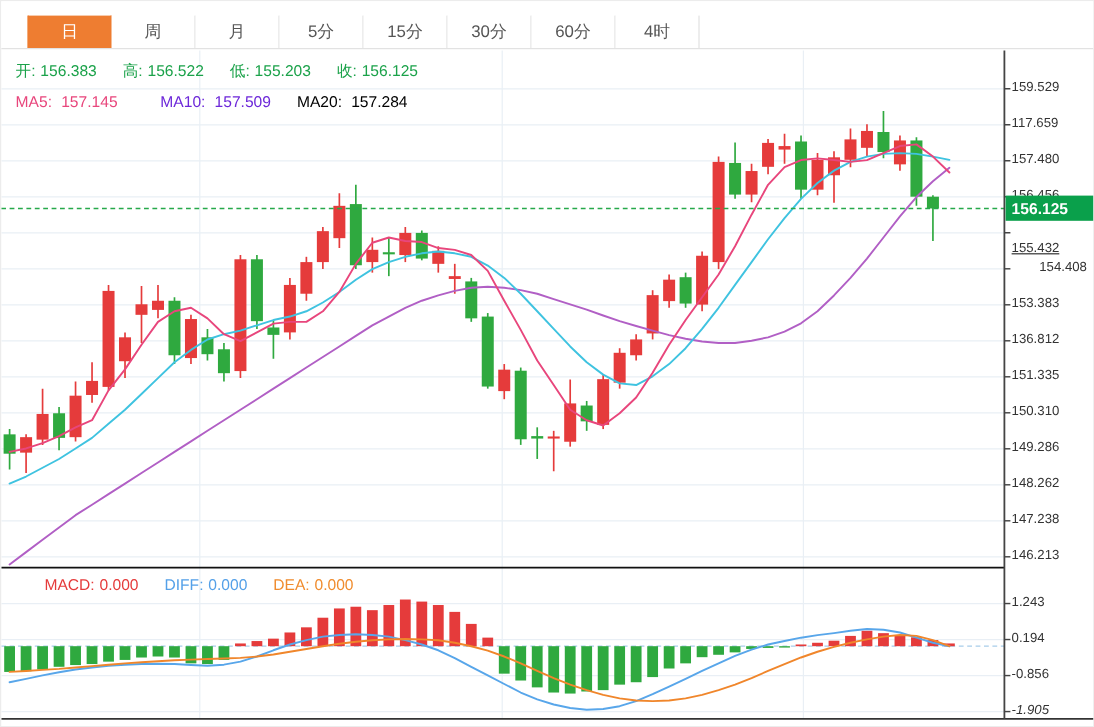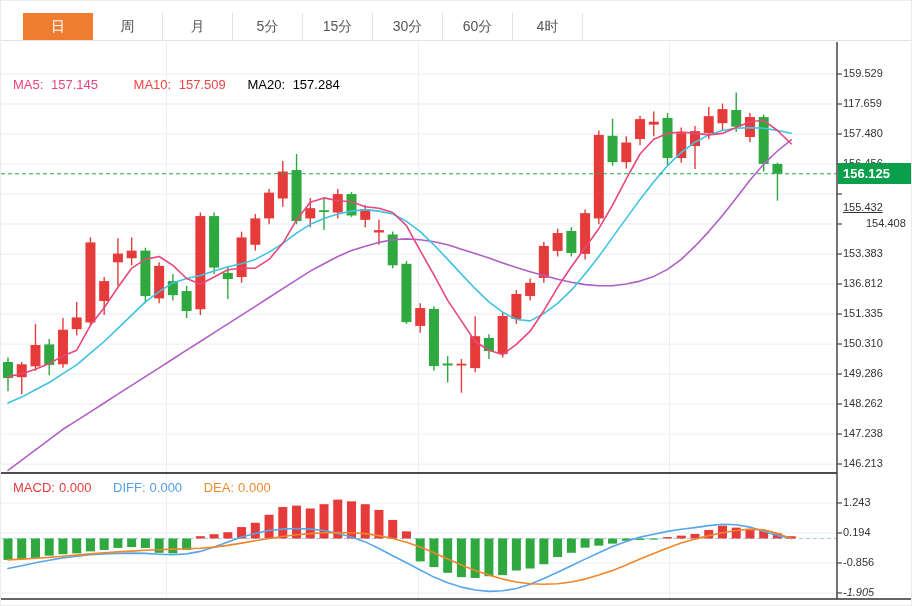--- a/index.html
+++ b/index.html
@@ -270,29 +270,35 @@
       <line x1="836" y1="373" x2="841" y2="373" stroke="#444444" stroke-width="1.2"></line>
       <line x1="836" y1="403" x2="841" y2="403" stroke="#444444" stroke-width="1.2"></line>
       <line x1="836" y1="433" x2="841" y2="433" stroke="#444444" stroke-width="1.2"></line>
       <line x1="836" y1="463" x2="841" y2="463" stroke="#444444" stroke-width="1.2"></line>
       <line x1="836" y1="501.9518589132507" x2="841" y2="501.9518589132507" stroke="#444444" stroke-width="1.2"></line>
       <line x1="836" y1="531.9518589132507" x2="841" y2="531.9518589132507" stroke="#444444" stroke-width="1.2"></line>
       <line x1="836" y1="561.9804575786463" x2="841" y2="561.9804575786463" stroke="#444444" stroke-width="1.2"></line>
       <line x1="836" y1="591.9804575786463" x2="841" y2="591.9804575786463" stroke="#444444" stroke-width="1.2"></line>
     </svg>
 
+  <div class="inforow ohlc-row" style="color: rgb(27, 162, 74);">
+    <span class="pair"><span>开:</span><span>156.383</span></span>
+    <span class="pair"><span>高:</span><span>156.522</span></span>
+    <span class="pair"><span>低:</span><span>155.203</span></span>
+    <span class="pair"><span>收:</span><span>156.125</span></span>
+  </div>
 
   <div class="inforow ma-row">
     <span class="pair" id="ma5pair" style="color: rgb(232, 70, 124);"><span>MA5:</span> <span>157.145</span></span>
-    <span class="pair" id="ma10pair" style="color: #ef4444; padding-left: 14px;"><span>MA10:</span> <span>157.509</span></span>
+    <span class="pair" id="ma10pair" style="color: #6d28d9; padding-left: 14px;"><span>MA10:</span> <span>157.509</span></span>
     <span class="pair" id="ma20pair" style="color: #000000;"><span>MA20:</span> <span>157.284</span></span>
   </div>
 
   <div class="inforow macd-row">
-    <span class="pair" id="macdpair" style="color: rgb(229, 59, 59);"><span>MACD:</span><span>0.000</span></span>
+    <span class="pair" id="macdpair" style="color: rgb(229, 59, 59); margin-left: 24px;"><span>MACD:</span><span>0.000</span></span>
     <span class="pair" id="diffpair" style="color: rgb(84, 160, 232);"><span>DIFF:</span><span>0.000</span></span>
     <span class="pair" id="deapair" style="color: rgb(240, 140, 46);"><span>DEA:</span><span>0.000</span></span>
   </div>
 
   <div id="axis-labels">
       <div class="axis-label" style="top: 66px;">159.529</div>
       <div class="axis-label" style="top: 96px;">117.659</div>
       <div class="axis-label" style="top: 126px;">157.480</div>
       <div class="axis-label" style="top: 156px;">156.456</div>
       <div class="axis-label" style="top: 200px; text-decoration: underline;">155.432</div>

